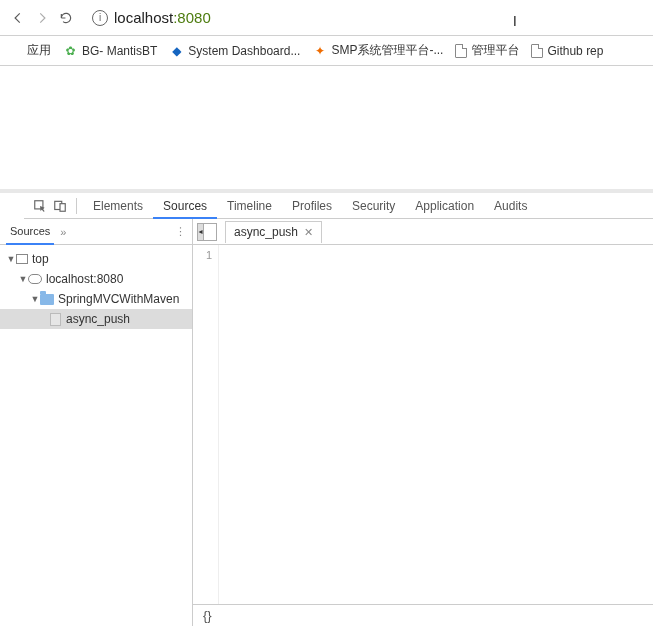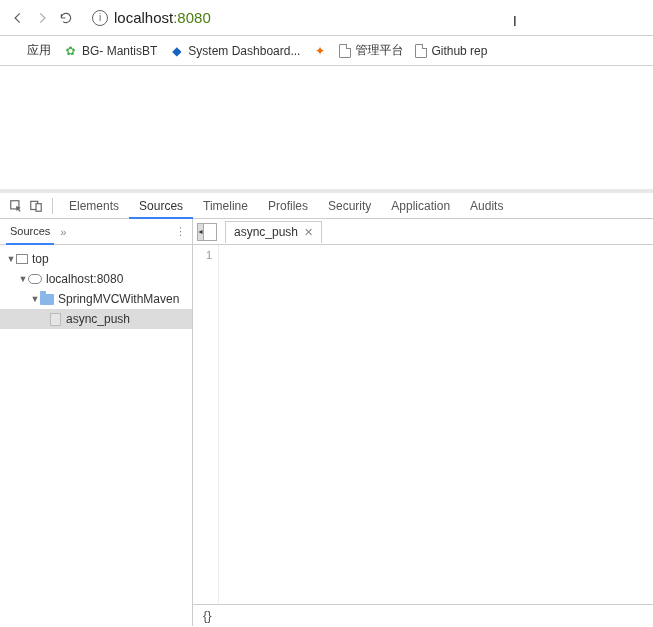--- a/index.html
+++ b/index.html
@@ -25,21 +25,21 @@
 .apps-icon span:nth-child(4){background:#fbc02d;} .apps-icon span:nth-child(5){background:#8e24aa;} .apps-icon span:nth-child(6){background:#00acc1;}
 .apps-icon span:nth-child(7){background:#fb8c00;} .apps-icon span:nth-child(8){background:#3949ab;} .apps-icon span:nth-child(9){background:#6d4c41;}
 .doc-icon { width: 12px; height: 14px; border: 1px solid #888; border-radius: 1px; position: relative; }
 .doc-icon::after { content:""; position:absolute; top:-1px; right:-1px; width:4px; height:4px; background:#fff; border-left:1px solid #888; border-bottom:1px solid #888; }
 
 
 .page { height: 127px; background: #fff; border-bottom: 4px solid #e8e8e8; }
 
 
 .devtools { display: flex; flex-direction: column; height: 433px; }
-.dt-tabs { display: flex; align-items: center; height: 26px; border-bottom: 1px solid #ccc; padding-left: 6px; font-size: 12px; color: #555; }
+.dt-tabs { display: flex; align-items: center; height: 26px; border-bottom: 1px solid #ccc; padding-left: 6px; font-size: 12px; color: #555; margin-left: 24px; }
 .dt-toggle { width: 20px; height: 20px; display: flex; align-items: center; justify-content: center; cursor: pointer; }
 .dt-tab { padding: 0 10px; height: 26px; line-height: 26px; cursor: pointer; }
 .dt-tab.active { color: #333; border-bottom: 2px solid #3b82f6; }
 
 .dt-body { flex: 1; display: flex; }
 .dt-sidebar { width: 193px; border-right: 1px solid #ccc; display: flex; flex-direction: column; }
 .dt-side-head { display: flex; align-items: center; height: 26px; border-bottom: 1px solid #ccc; padding: 0 6px; font-size: 11px; color: #333; }
 .dt-side-head .lbl { padding: 0 4px 6px 4px; border-bottom: 2px solid #3b82f6; margin-top: 6px; }
 .chev { margin-left: 6px; color: #888; }
 .dots { margin-left: auto; color: #888; cursor: pointer; }
@@ -110,20 +110,21 @@
   <div class="bm-item">
     <span class="bm-icon" style="color:#4caf50">✿</span>
     <span>BG- MantisBT</span>
   </div>
   <div class="bm-item">
     <span class="bm-icon" style="color:#1565c0">◆</span>
     <span>System Dashboard...</span>
   </div>
   <div class="bm-item">
     <span class="bm-icon" style="color:#ef6c00">✦</span>
+    <span>SMP系统管理平台-...</span>
   </div>
   <div class="bm-item">
     <span class="bm-icon doc-icon"></span>
     <span>管理平台</span>
   </div>
   <div class="bm-item">
     <span class="bm-icon doc-icon"></span>
     <span>Github rep</span>
   </div>
 </div>

